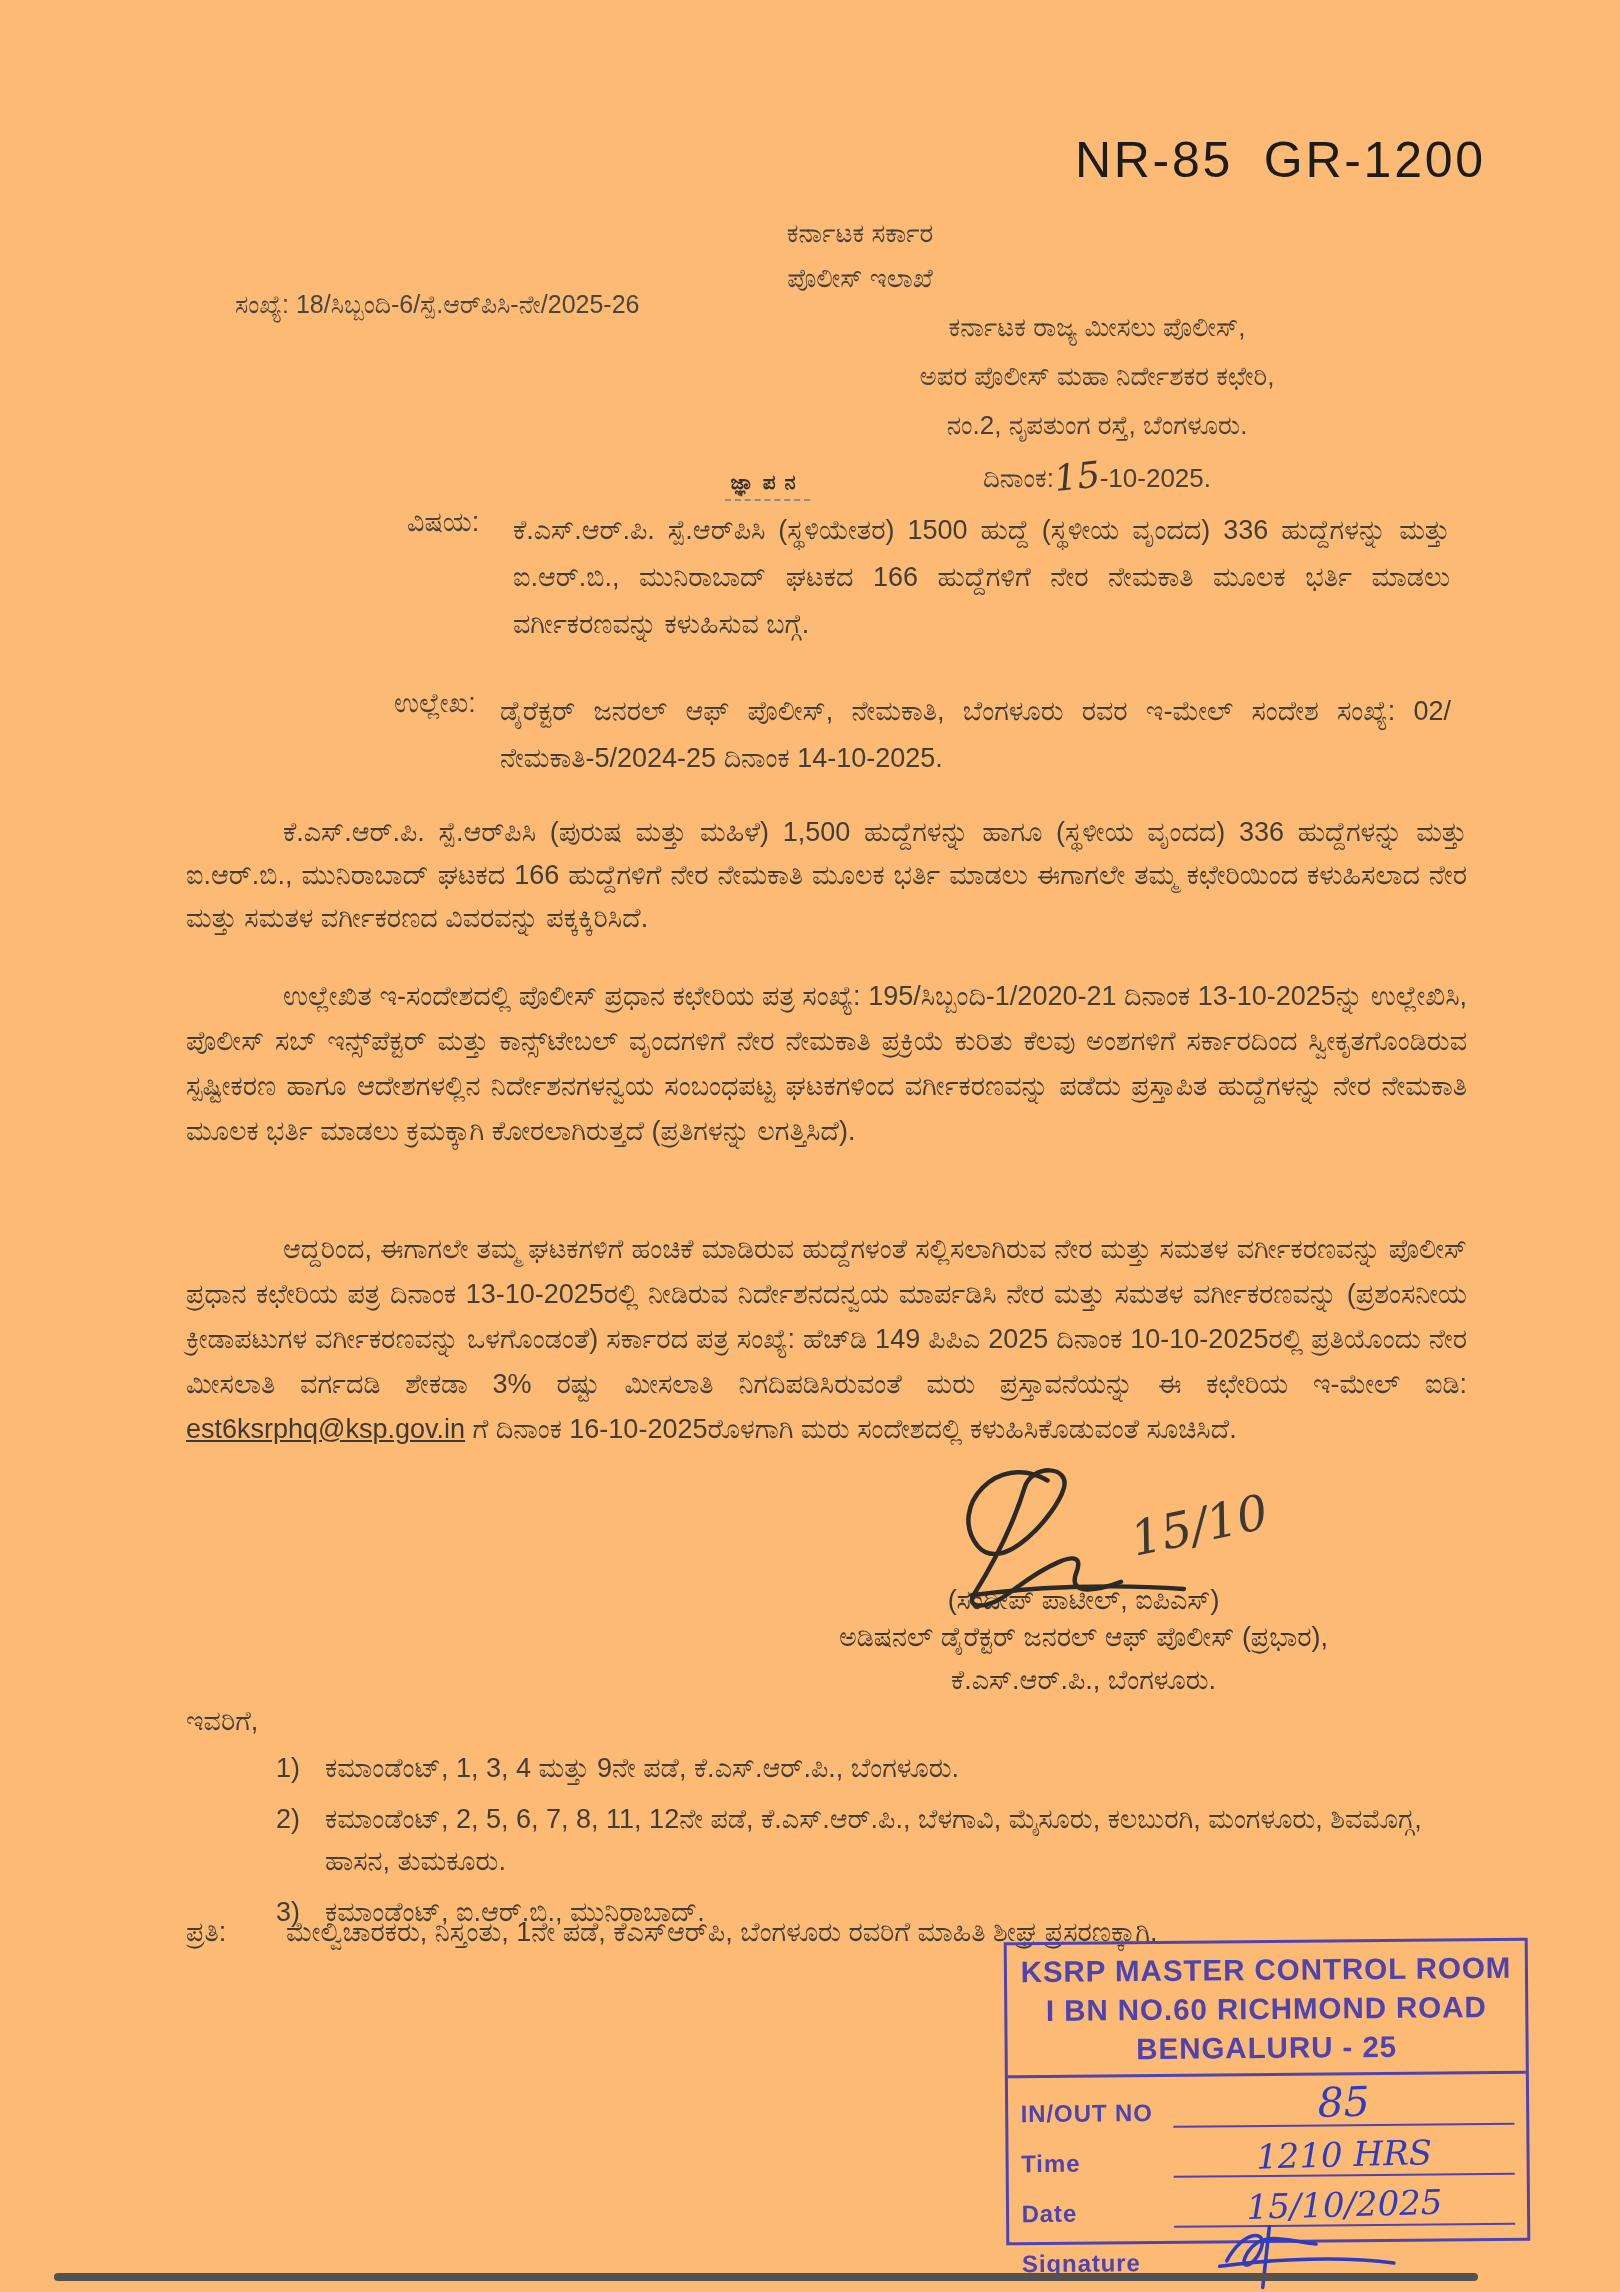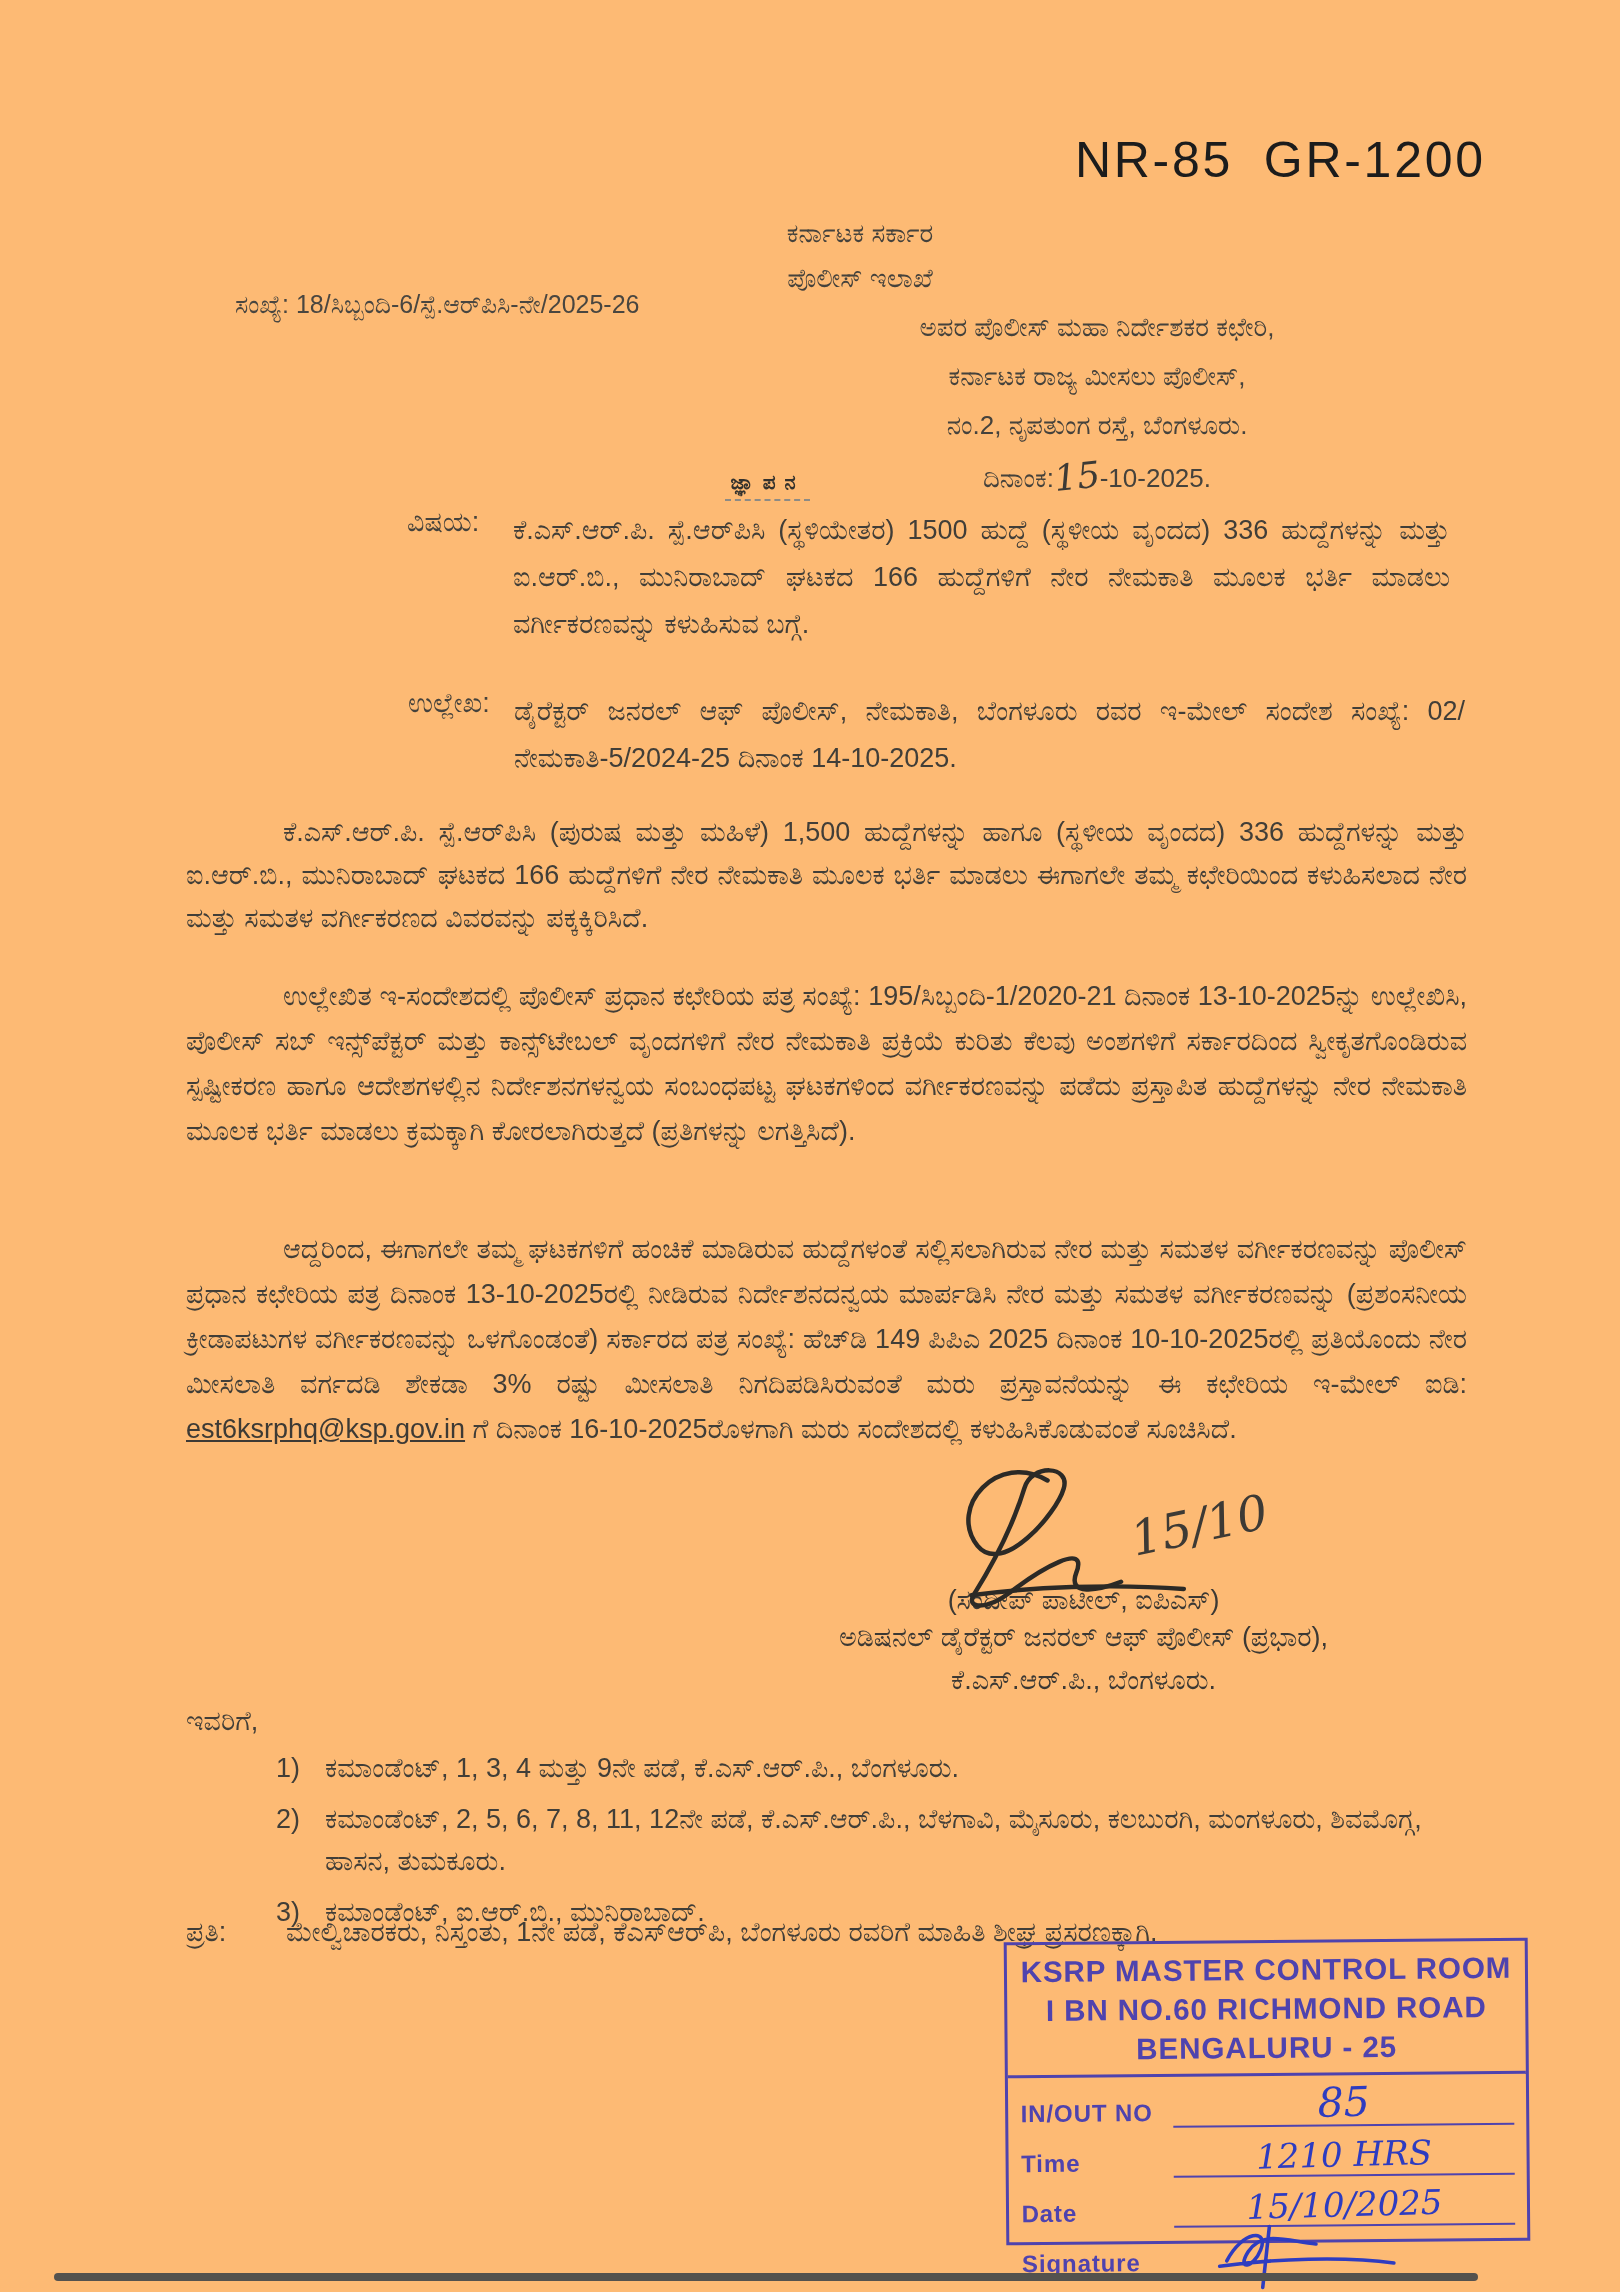--- a/index.html
+++ b/index.html
@@ -15,21 +15,21 @@
   .addr{left:842px;top:303px;width:510px;text-align:center;font-size:26px;line-height:49px;color:#45423c;}
   .date-line{white-space:nowrap;}
   .handwrite{font-family:"DejaVu Serif",serif;font-style:italic;color:#3d3a35;}
   .date-day{display:inline-block;font-size:36px;transform:rotate(-6deg) translateY(1.8px);}
   .memo-title{left:725px;top:471px;font-size:20px;font-weight:bold;letter-spacing:9px;color:#34322d;
     border-bottom:2.7px dashed #8d8b85;padding:0 5.4px 5.4px 5.4px;}
   .hang-row{display:flex;}
   .hang-row .lbl{flex:0 0 106px;font-size:27px;color:#45423c;}
   .hang-row .txt{flex:1;font-size:27px;line-height:47px;text-align:justify;color:#413e38;}
   .subject-row{left:407px;top:507px;width:1043px;}
-  .reference-row{left:408px;top:688px;width:1057px;}
+  .reference-row{left:394px;top:688px;width:1057px;}
   .para{left:186px;width:1281px;font-size:27px;text-align:justify;text-indent:97px;color:#413e38;}
   .p1{top:811px;line-height:43px;}
   .p2{top:974px;line-height:45px;}
   .p3{top:1227px;line-height:45px;}
   .email-link{text-decoration:underline;color:#3d3a35;}
   .sig-block{left:779px;top:1458px;width:609px;text-align:center;}
   .sig-scribble{position:absolute;left:143px;top:0px;}
   .sig-date{position:absolute;left:351px;top:39px;font-size:48px;transform:rotate(-12deg);}
   .sig-name{margin-top:127px;font-size:27px;color:#3c3934;}
   .sig-desig{font-size:27px;line-height:43px;color:#3c3934;}
@@ -64,22 +64,22 @@
   <div class="abs corner-code">NR-85 GR-1200</div>
 
   <div class="abs gov-header">
     <div>ಕರ್ನಾಟಕ ಸರ್ಕಾರ</div>
     <div>ಪೊಲೀಸ್ ಇಲಾಖೆ</div>
   </div>
 
   <div class="abs ref-no">ಸಂಖ್ಯೆ: 18/ಸಿಬ್ಬಂದಿ-6/ಸ್ಪೆ.ಆರ್‌ಪಿಸಿ-ನೇ/2025-26</div>
 
   <div class="abs addr">
+    <div>ಕರ್ನಾಟಕ ರಾಜ್ಯ ಮೀಸಲು ಪೊಲೀಸ್,</div>
     <div>ಅಪರ ಪೊಲೀಸ್ ಮಹಾ ನಿರ್ದೇಶಕರ ಕಛೇರಿ,</div>
-    <div>ಕರ್ನಾಟಕ ರಾಜ್ಯ ಮೀಸಲು ಪೊಲೀಸ್,</div>
     <div>ನಂ.2, ನೃಪತುಂಗ ರಸ್ತೆ, ಬೆಂಗಳೂರು.</div>
     <div class="date-line">
       <span>ದಿನಾಂಕ:</span><span class="handwrite date-day">15</span><span>-10-2025.</span>
     </div>
   </div>
 
   <div class="abs memo-title">ಜ್ಞಾಪನ</div>
 
   <div class="abs hang-row subject-row">
     <div class="lbl">ವಿಷಯ:</div>

